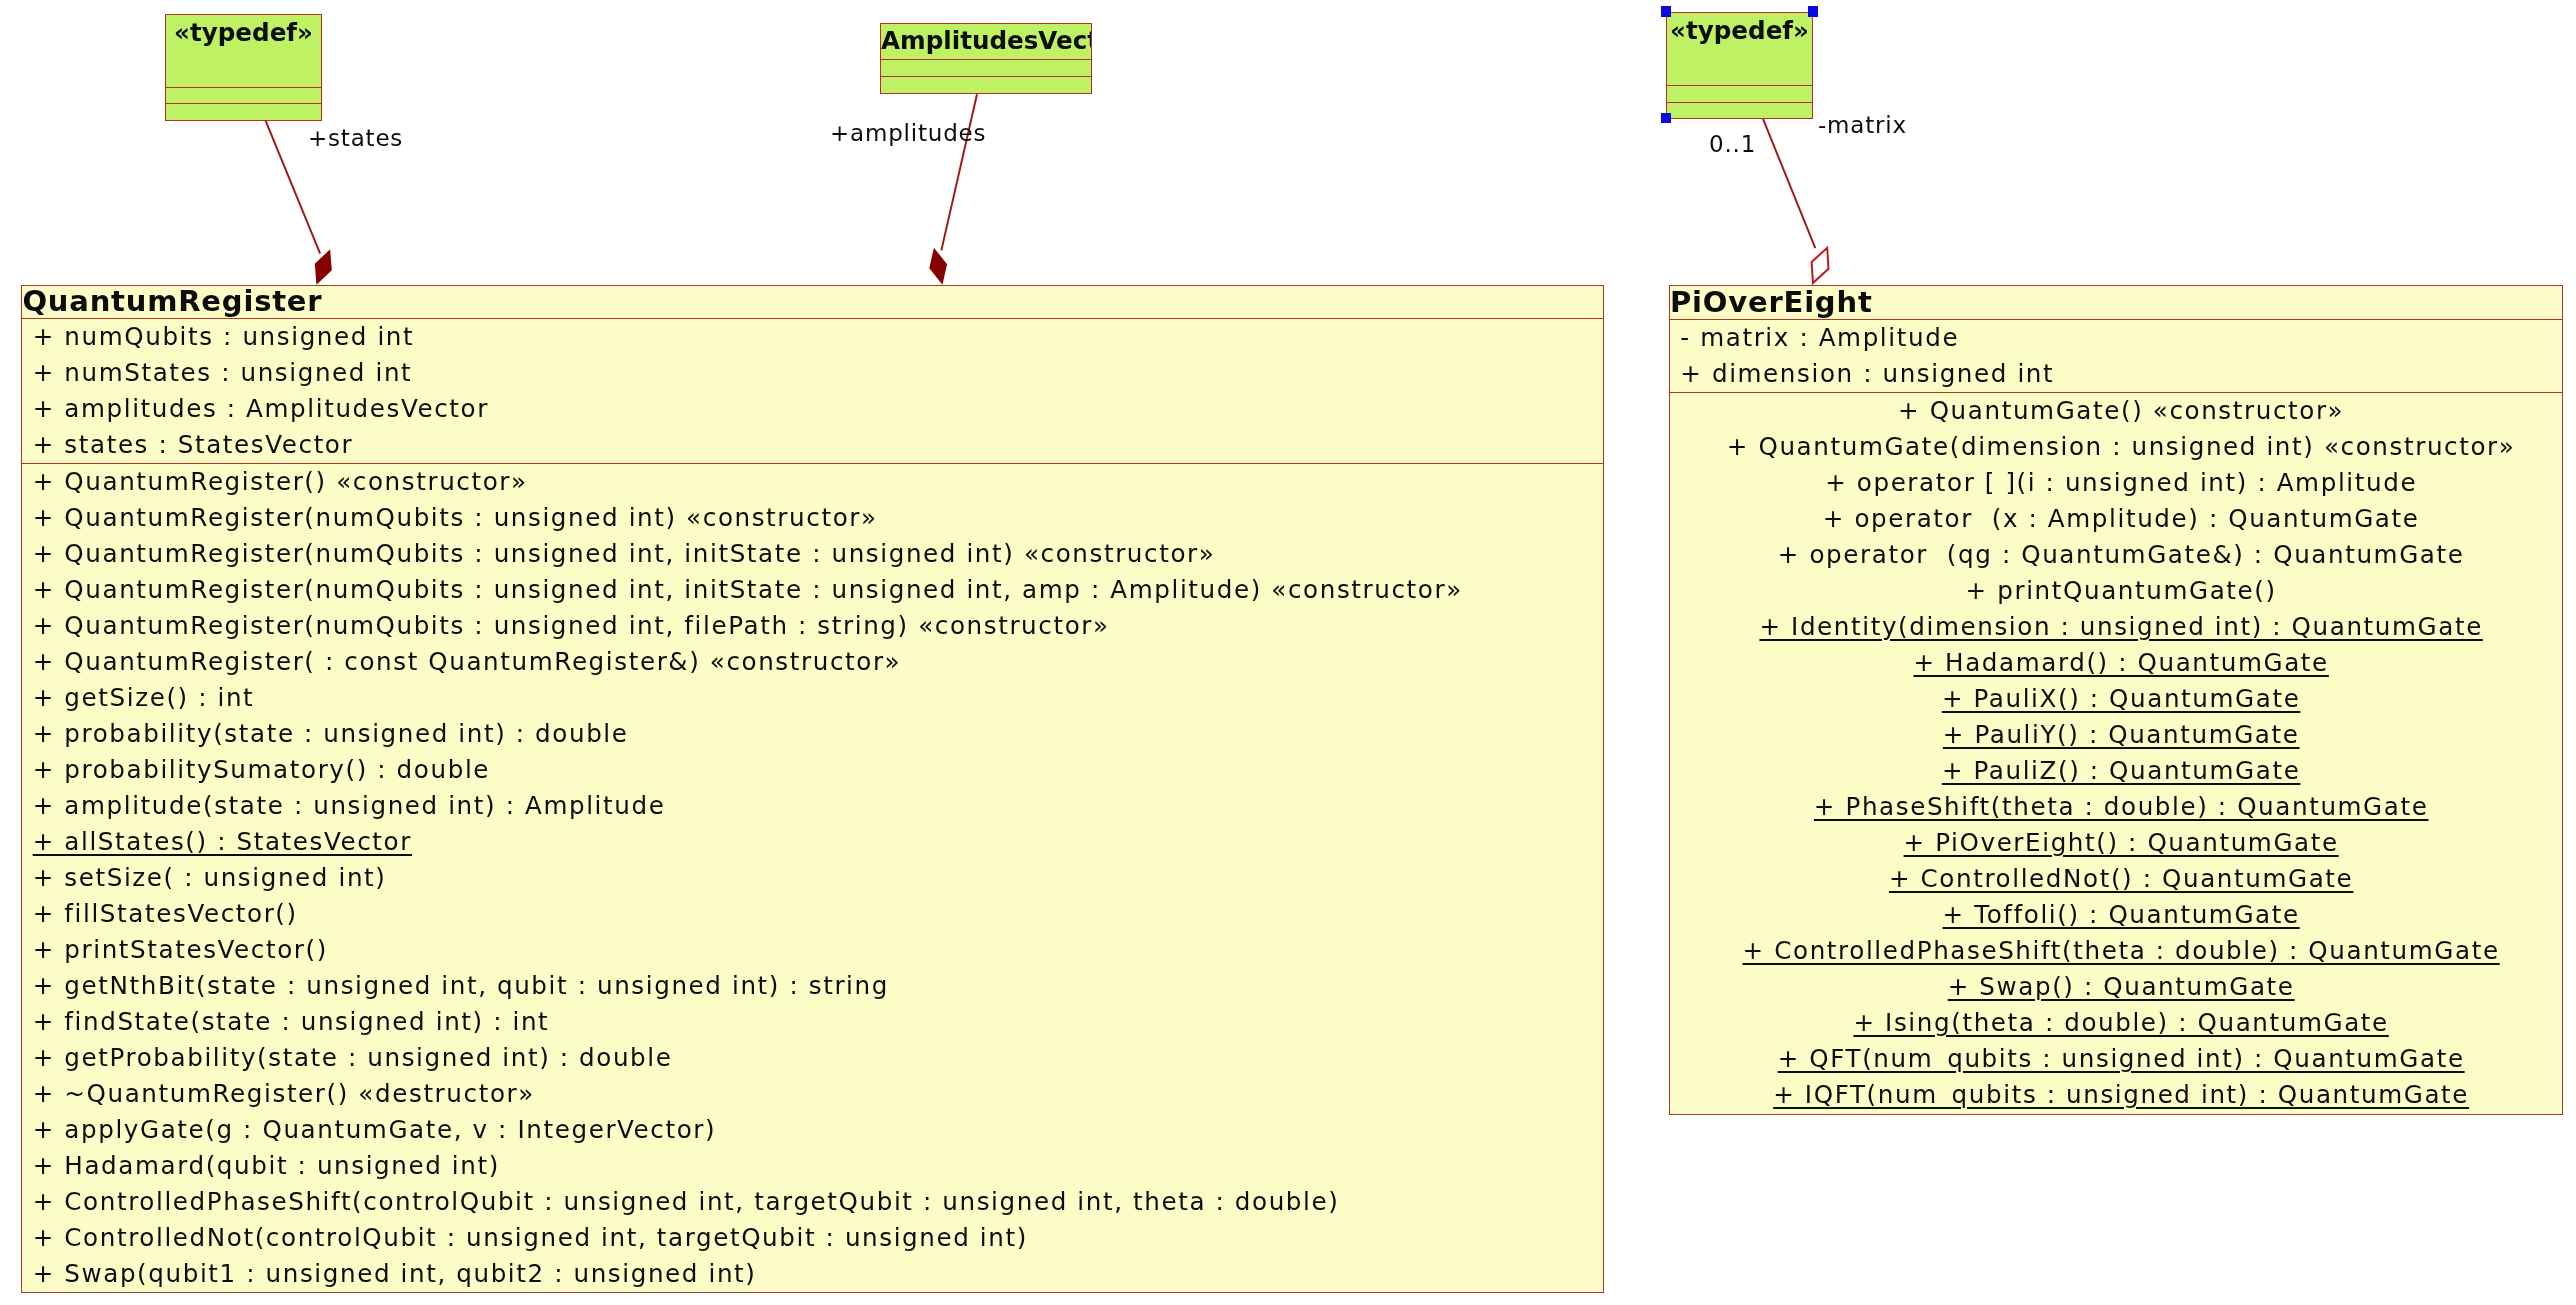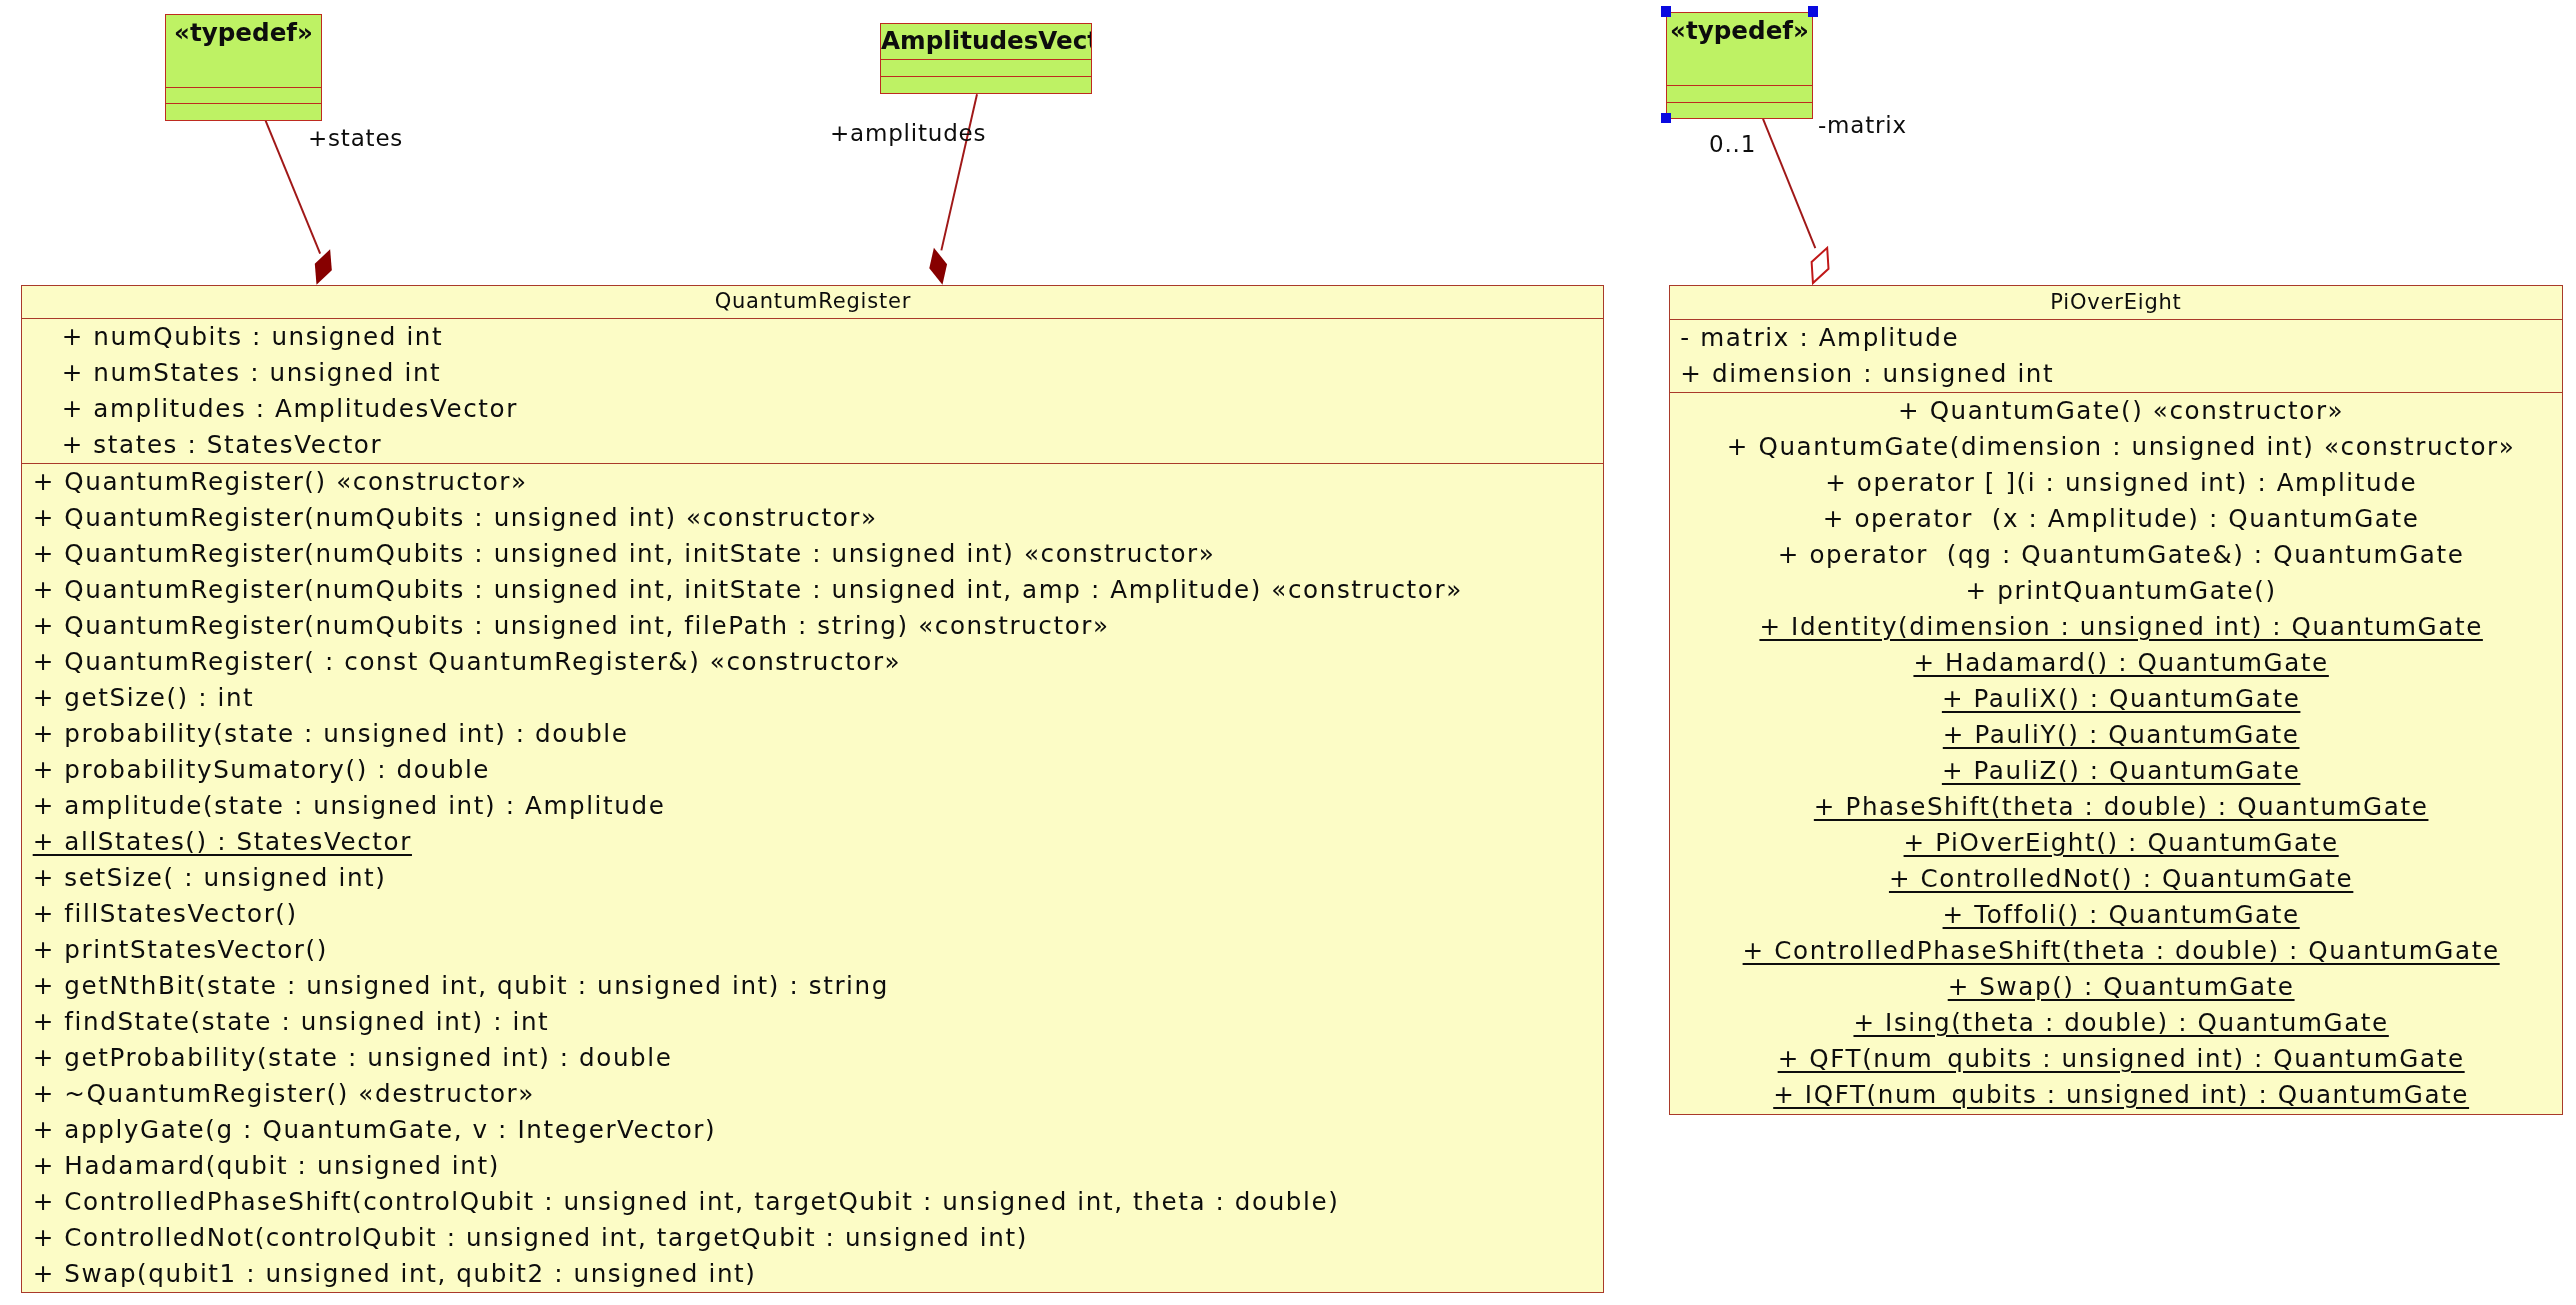--- a/index.html
+++ b/index.html
@@ -2,38 +2,38 @@
 <html style="font-size:12.7px"><head>
 <meta charset="utf-8">
 <style>
   * { margin:0; padding:0; box-sizing:border-box; }
   html,body { width:2576px; height:1305px; background:#ffffff; overflow:hidden;
               font-family:"DejaVu Sans","Liberation Sans",sans-serif; color:#0d0d0d; }
   .stage { position:relative; width:2576px; height:1305px; }
 
   
   .cls { position:absolute; background:#FCFCC6; border:1.6px solid #A93A2A; }
-  .cls-title { font-weight:normal; text-align:center; font-size:21px; letter-spacing:0.8px;
+  .cls-title { font-weight:bold; font-size:29px; letter-spacing:0.8px;
                border-bottom:1.6px solid #A93A2A; overflow:hidden; white-space:pre; }
   .sec { border-bottom:1.6px solid #A93A2A; overflow:hidden; }
   .sec:last-child { border-bottom:none; }
   .row { white-space:pre; overflow:hidden; padding-left:10.3px; font-size:24.6px; letter-spacing:1.6px; }
   .u { text-decoration:underline; text-decoration-thickness:2px; text-underline-offset:4px; }
 
   
   .tdef { position:absolute; background:#bef264; border:1.6px solid #BE2B20; }
   .tdef-title { font-weight:bold; text-align:center; font-size:24.6px; line-height:35px;
                 border-bottom:1.6px solid #BE2B20; overflow:hidden; white-space:pre; }
   .tdef-empty { border-bottom:1.6px solid #BE2B20; }
   .tdef-empty:last-child { border-bottom:none; }
 
   
   #qr { left:21.4px; top:285px; width:1583px; height:1008px; }
   #qr .cls-title { height:33px; line-height:31px; }
-  #qr .attrs { height:145px;padding-left:29px; } #qr .attrs .row { line-height:36px; }
+  #qr .attrs { height:145px; } #qr .attrs .row { line-height:36px; }
   #qr .ops  { height:828px; } #qr .ops .row { line-height:36px; }
 
   
   #qg { left:1669px; top:285px; width:894px; height:830px; }
   #qg .cls-title { height:34px; line-height:32px; }
   #qg .attrs { height:73px; } #qg .attrs .row { line-height:36px; }
   #qg .ops  { height:722px; } #qg .ops .row { line-height:36px;text-align:center; }
 
   
   #td-states     { left:165px;  top:13.5px; width:157px; height:107px; }

